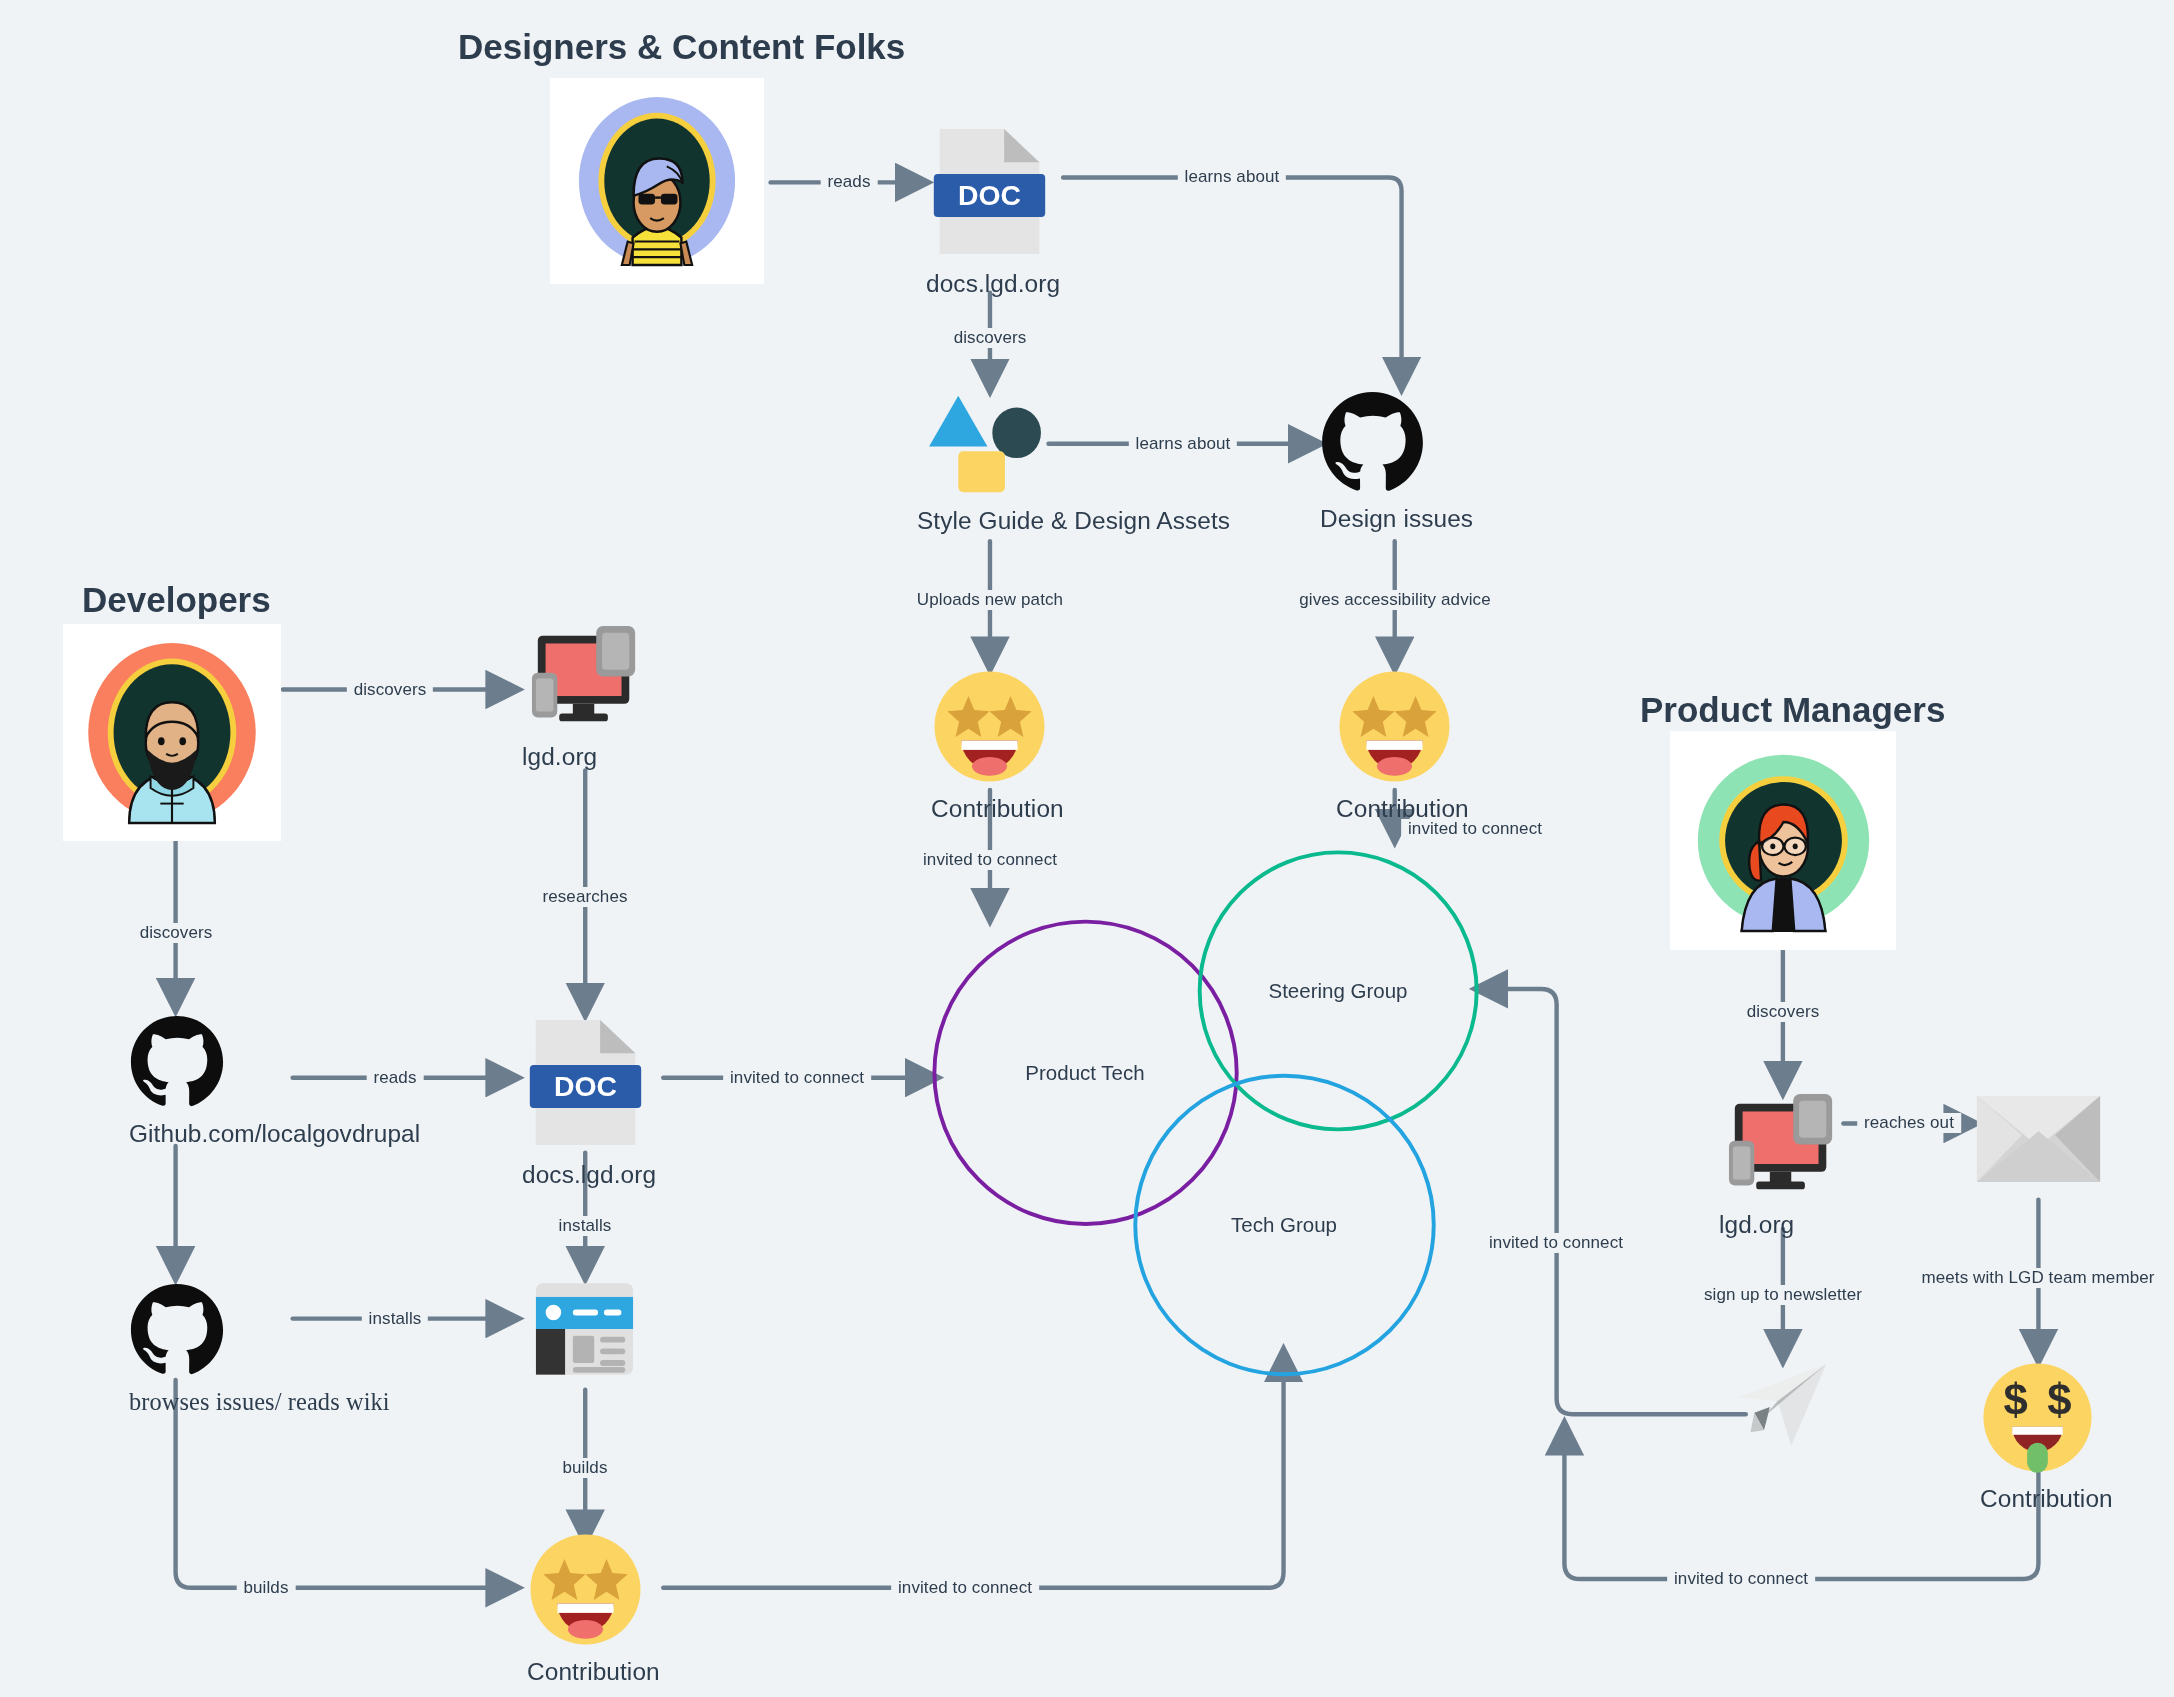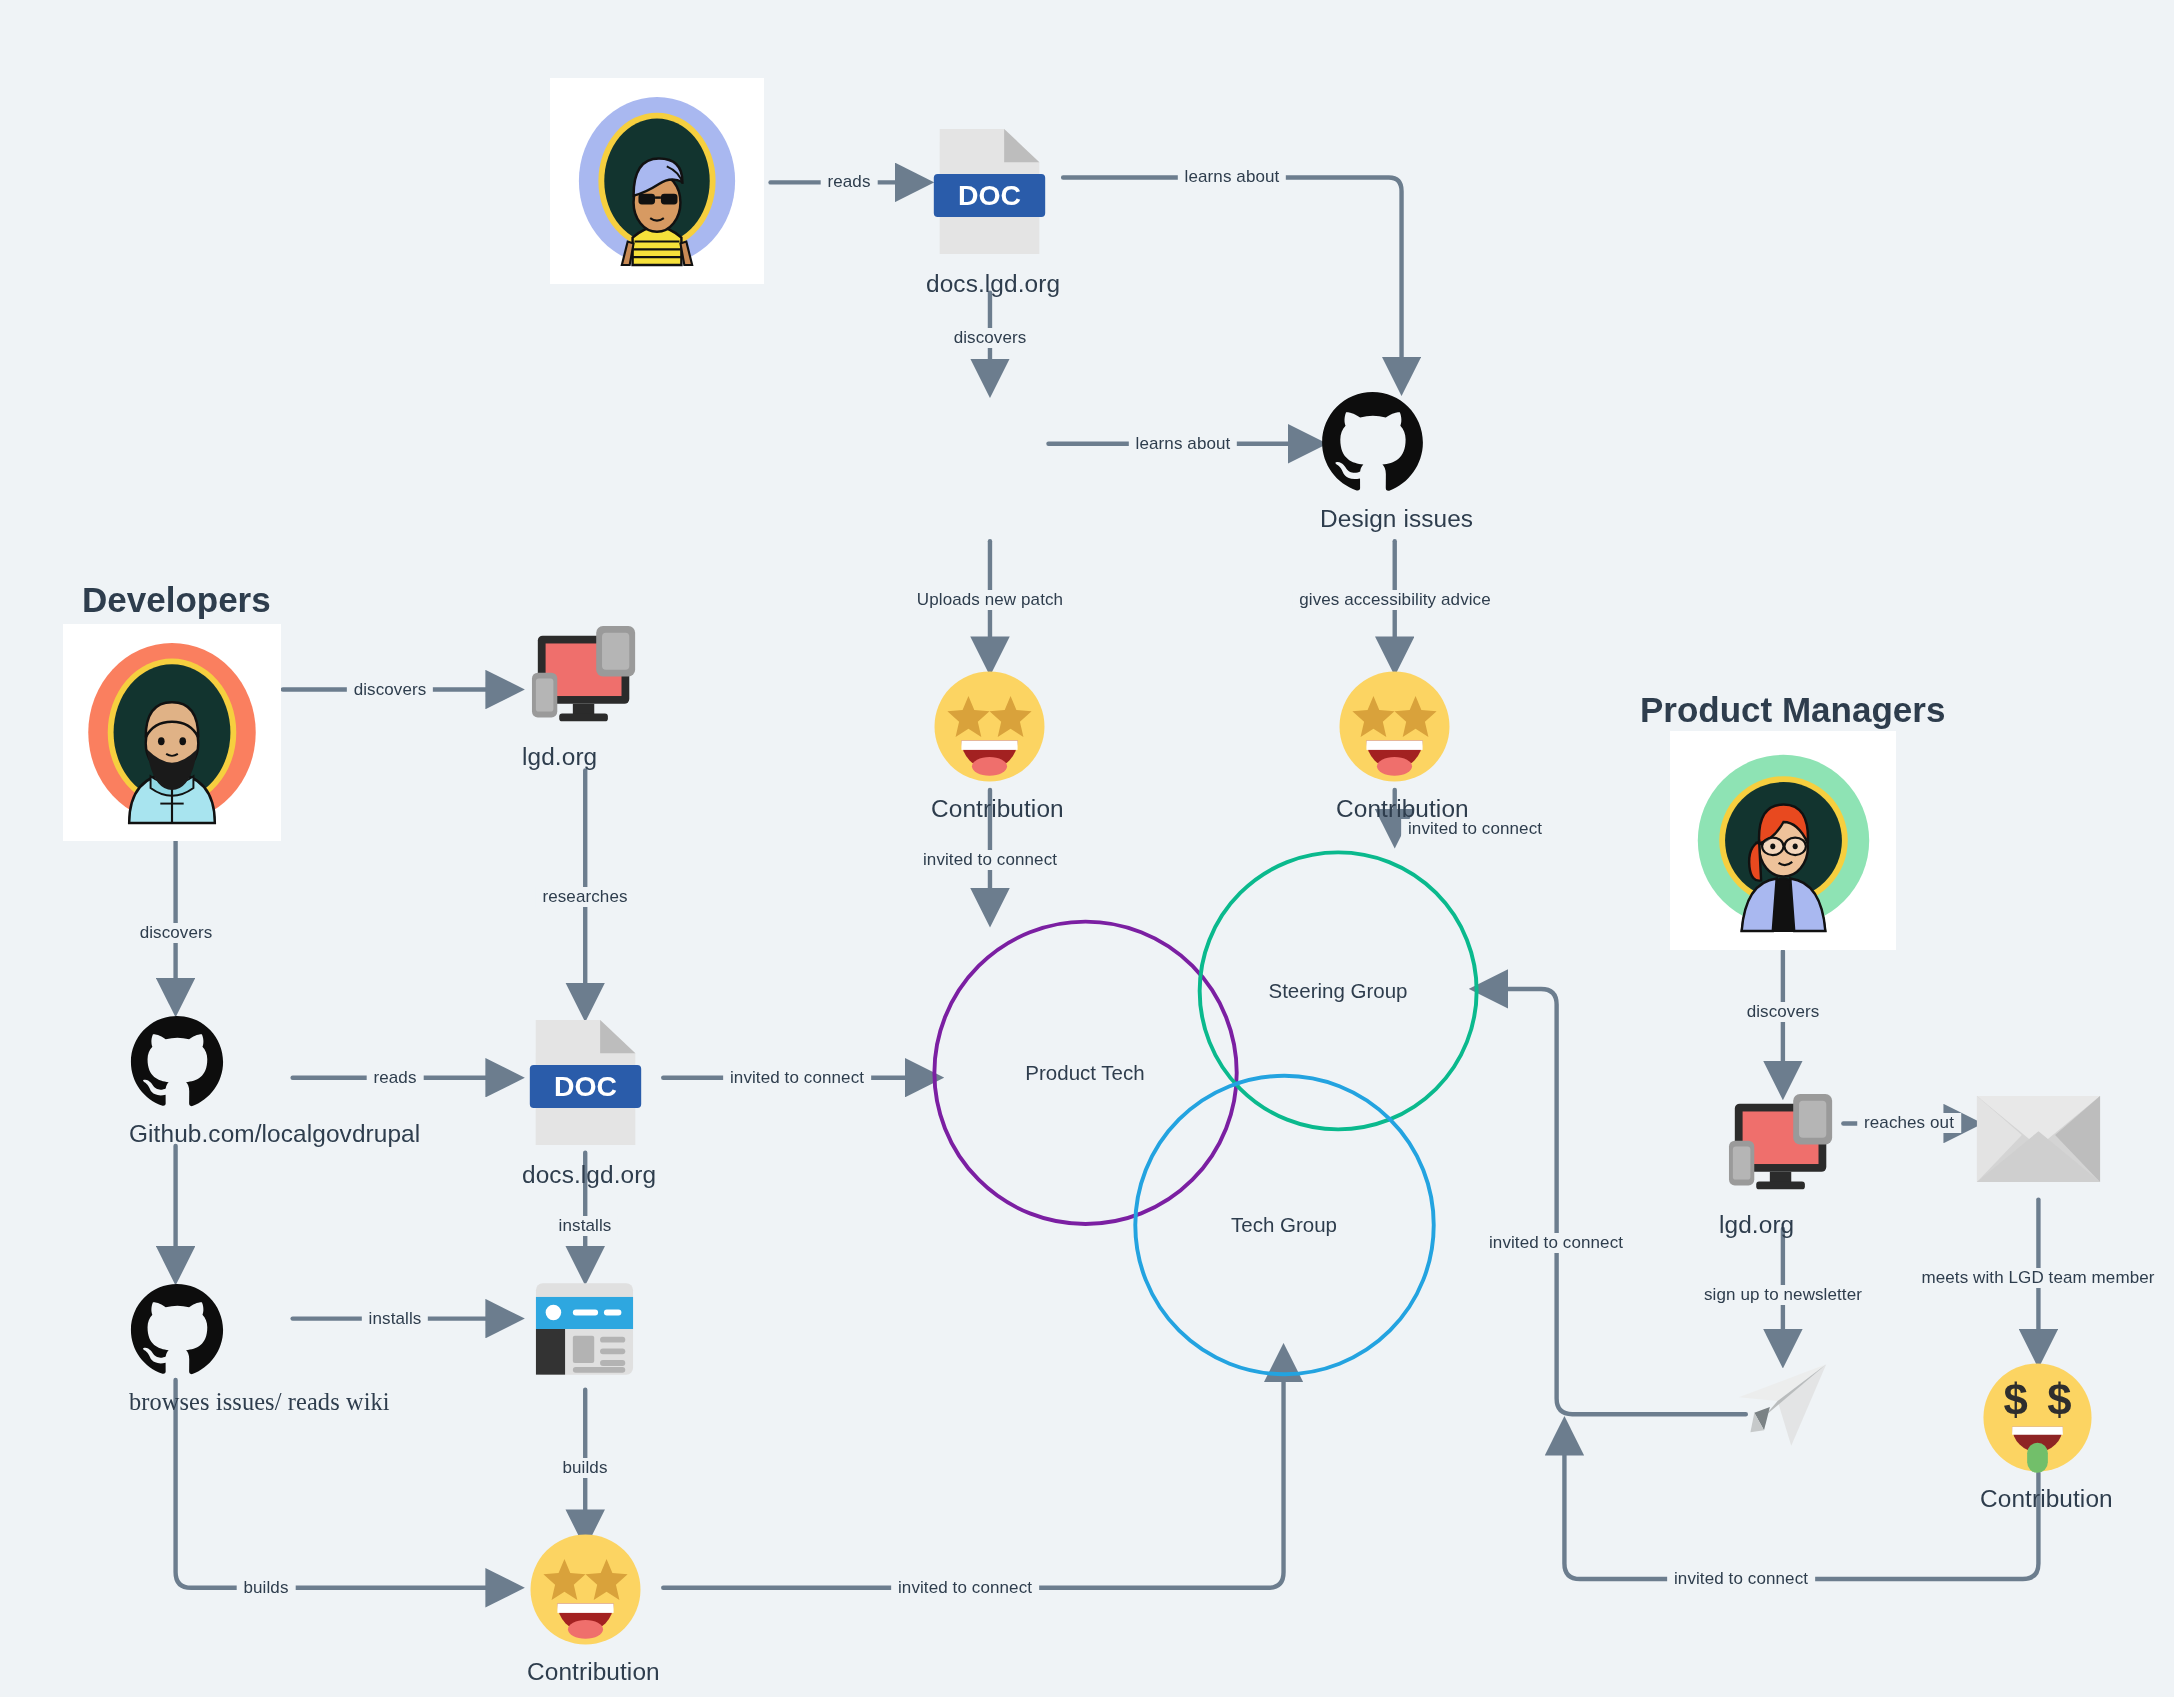--- a/index.html
+++ b/index.html
@@ -131,20 +131,21 @@
   <div class="edge-label" style="left:266px;top:1588px;">builds</div>
   <div class="edge-label" style="left:965px;top:1588px;">invited to connect</div>
 
   <div class="edge-label" style="left:1783px;top:1012px;">discovers</div>
   <div class="edge-label" style="left:1909px;top:1123px;">reaches out</div>
   <div class="edge-label" style="left:1783px;top:1295px;">sign up to newsletter</div>
   <div class="edge-label" style="left:2038px;top:1278px;">meets with LGD team member</div>
   <div class="edge-label" style="left:1556px;top:1243px;">invited to connect</div>
   <div class="edge-label" style="left:1741px;top:1579px;">invited to connect</div>
 
+  <div class="persona-title" style="left:458px;top:27px;">Designers &amp; Content Folks</div>
   <div class="node" style="left:550px;top:78px;">
     <div class="avatar-card" style="width:214px;height:206px;">
       <svg class="icon-wrap" width="166" height="176" viewBox="0 0 170 180">
         <ellipse cx="85" cy="90" rx="80" ry="86" fill="#a9b8f0"></ellipse>
         <ellipse cx="85" cy="90" rx="60" ry="70" fill="#f6cf3f"></ellipse>
         <ellipse cx="85" cy="90" rx="54" ry="64" fill="#12342f"></ellipse>
         <g>
           <path d="M60 148 q25 -22 50 0 l0 28 l-50 0 z" fill="#f6e03a" stroke="#111" stroke-width="2.5"></path>
           <g stroke="#111" stroke-width="2.2">
             <line x1="62" y1="152" x2="108" y2="152"></line>
@@ -169,20 +170,28 @@
   <div class="node" style="left:926px;top:123px;">
     <svg class="icon-wrap" width="127" height="137" viewBox="0 0 130 140">
       <path d="M14 6 h66 l36 34 v94 h-102 z" fill="#e4e4e4"></path>
       <path d="M80 6 l36 34 h-36 z" fill="#bdbdbd"></path>
       <rect x="8" y="52" width="114" height="44" rx="4" fill="#2a5caa"></rect>
       <text x="65" y="84" font-family="Liberation Sans, sans-serif" font-size="29" font-weight="700" fill="#fff" text-anchor="middle">DOC</text>
     </svg>
     <div class="node-label">docs.lgd.org</div>
   </div>
 
+  <div class="node" style="left:917px;top:390px;">
+    <svg class="icon-wrap" width="137" height="107" viewBox="0 0 140 110">
+      <polygon points="42,6 72,58 12,58" fill="#2ea7e0"></polygon>
+      <ellipse cx="102" cy="44" rx="25" ry="26" fill="#2b4a52"></ellipse>
+      <rect x="42" y="63" width="48" height="42" rx="5" fill="#fcd462"></rect>
+    </svg>
+    <div class="node-label">Style Guide &amp; Design Assets</div>
+  </div>
 
   <div class="node" style="left:1320px;top:390px;">
     <svg class="icon-wrap" width="105" height="105" viewBox="0 0 100 100">
       <path fill="#0d0d0d" d="M50 2C23.5 2 2 23.5 2 50c0 21.2 13.8 39.2 32.9 45.6 2.4.4 3.3-1 3.3-2.3 0-1.2-.05-5-.07-9.1-13.4 2.9-16.2-5.7-16.2-5.7-2.2-5.6-5.4-7.1-5.4-7.1-4.4-3 .3-2.9.3-2.9 4.8.3 7.4 5 7.4 5 4.3 7.4 11.3 5.3 14 4 .4-3.1 1.7-5.3 3.1-6.5-10.7-1.2-22-5.4-22-23.9 0-5.3 1.9-9.6 5-13-.5-1.2-2.2-6.1.5-12.8 0 0 4.1-1.3 13.4 5a46.3 46.3 0 0124.4 0c9.3-6.3 13.4-5 13.4-5 2.7 6.7 1 11.6.5 12.8 3.1 3.4 5 7.7 5 13 0 18.6-11.3 22.7-22.1 23.9 1.7 1.5 3.3 4.5 3.3 9.1 0 6.6-.06 11.9-.06 13.5 0 1.3.9 2.8 3.3 2.3C84.2 89.2 98 71.2 98 50 98 23.5 76.5 2 50 2z"></path>
     </svg>
     <div class="node-label">Design issues</div>
   </div>
 
   <div class="node" style="left:931px;top:668px;">
     <svg class="icon-wrap" width="117" height="117" viewBox="0 0 100 100">

